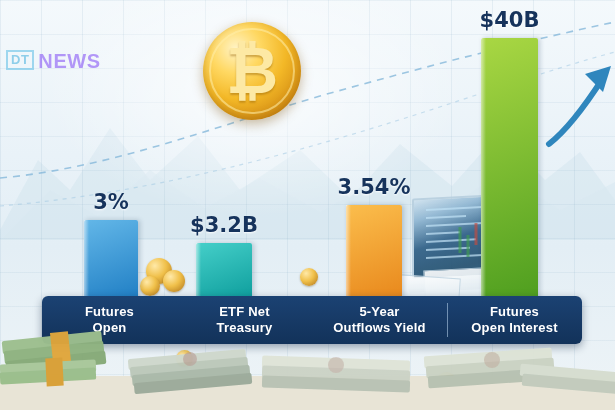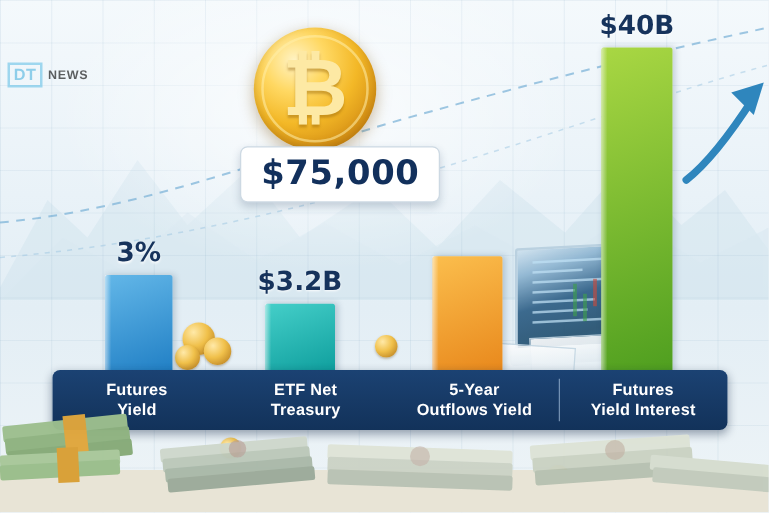--- a/index.html
+++ b/index.html
@@ -69,31 +69,31 @@
     background:radial-gradient(circle at 34% 30%, #ffe9a8, #f0c04a 45%, #c8912c 78%, #a8761f 100%);
     box-shadow:0 1px 2px rgba(90,60,10,.35);
   }
 
   
   .arrow{ position:absolute; left:545px; top:52px; width:70px; height:100px; }
 
   
   .logo{
     position:absolute; left:6px; top:50px;
-    display:flex; align-items:center; gap:4px;
+    display:flex; align-items:flex-start; gap:4px;
     opacity:.62;
   }
   .logo-badge{
     border:2px solid #6cc4e8; color:#53b6e0;
     font-size:13px; font-weight:700; letter-spacing:.5px;
     padding:0px 3px 1px; line-height:15px;
     font-family:"Liberation Sans", sans-serif;
   }
   .logo-text{
-    color:#000000; font-size:10px; font-weight:700; letter-spacing:.6px;
+    color:#8b5cf6; font-size:20px; font-weight:700; letter-spacing:.6px;
   }
 
   
   .btc{
     position:absolute; left:203px; top:22px; width:98px; height:98px;
     border-radius:50%;
     background:
       radial-gradient(circle at 33% 27%, #fff3c4 0%, #ffd862 26%, #f3b827 52%, #d79216 76%, #ab6f0f 100%);
     box-shadow:0 4px 12px rgba(120,80,10,.38), inset 0 -3px 8px rgba(140,90,10,.35);
     display:flex; align-items:center; justify-content:center;
@@ -228,58 +228,56 @@
 
   <div class="logo">
     <span class="logo-badge">DT</span>
     <span class="logo-text">NEWS</span>
   </div>
 
   <div class="btc">
     <span class="btc-sym">₿</span>
   </div>
 
-  <div class="price-box">
-    <span>$75,000</span>
-  </div>
 
   <div class="bars" id="bars">
       <div class="bar-wrap" style="left: 84px; width: 54px; height: 80px;">
         <div class="bar" style="height: 100%; background: linear-gradient(160deg, rgb(99, 183, 232) 0%, rgb(31, 126, 196) 100%);"></div>
         <div class="bar-value" style="bottom: 86px;">3%</div>
       </div>
-      <div class="bar-wrap" style="left: 212px; width: 56px; height: 57px;">
+      <div class="bar-wrap" style="left: 196px; width: 56px; height: 57px;">
         <div class="bar" style="height: 100%; background: linear-gradient(160deg, rgb(69, 207, 201) 0%, rgb(13, 157, 156) 100%);"></div>
         <div class="bar-value" style="bottom: 63px;">$3.2B</div>
       </div>
       <div class="bar-wrap" style="left: 346px; width: 56px; height: 95px;">
         <div class="bar" style="height: 100%; background: linear-gradient(160deg, rgb(251, 190, 77) 0%, rgb(232, 135, 27) 100%);"></div>
+        <div class="bar-value" style="bottom: 101px;">3.54%</div>
       </div>
       <div class="bar-wrap" style="left: 481px; width: 57px; height: 262px;">
         <div class="bar" style="height: 100%; background: linear-gradient(160deg, rgb(169, 215, 67) 0%, rgb(78, 158, 31) 100%);"></div>
         <div class="bar-value" style="bottom: 268px;">$40B</div>
       </div>
     </div>
 
   <div class="band" id="band">
       <div class="band-cell">
         <div>Futures</div>
-        <div>Yield</div>
+        <div>Open</div>
       </div>
       <div class="band-cell">
         <div>ETF Net</div>
         <div>Treasury</div>
       </div>
       <div class="band-cell">
         <div>5-Year</div>
         <div>Outflows Yield</div>
       </div>
       <div class="band-cell divider">
         <div>Futures</div>
-        <div>Yield Interest</div>
+        <div>Open Interest</div>
       </div>
     </div>
 
   <svg class="money" viewBox="0 0 615 92" preserveAspectRatio="none">
     <rect x="0" y="58" width="615" height="34" fill="#e8e4d6"></rect>
     <g opacity=".97">
 
       <g>
         <rect x="2" y="18" width="100" height="13" rx="2" fill="#9dbf8e" transform="rotate(-6 52 24)"></rect>
         <rect x="4" y="28" width="100" height="13" rx="2" fill="#8fb380" transform="rotate(-6 54 34)"></rect>

